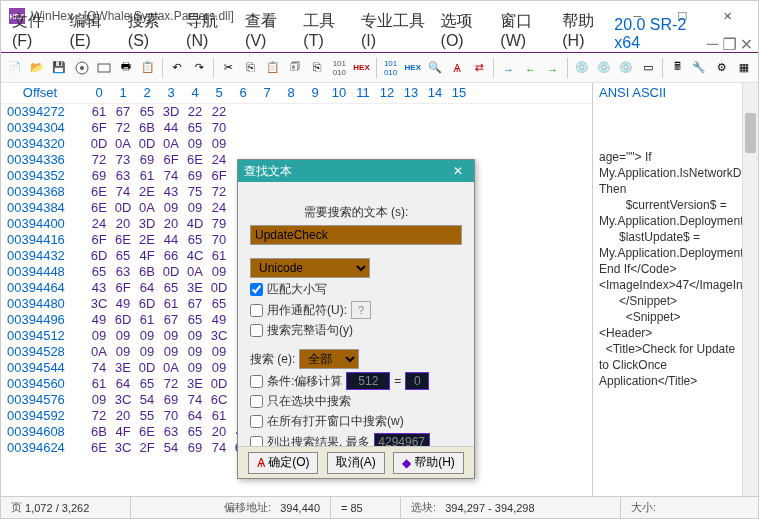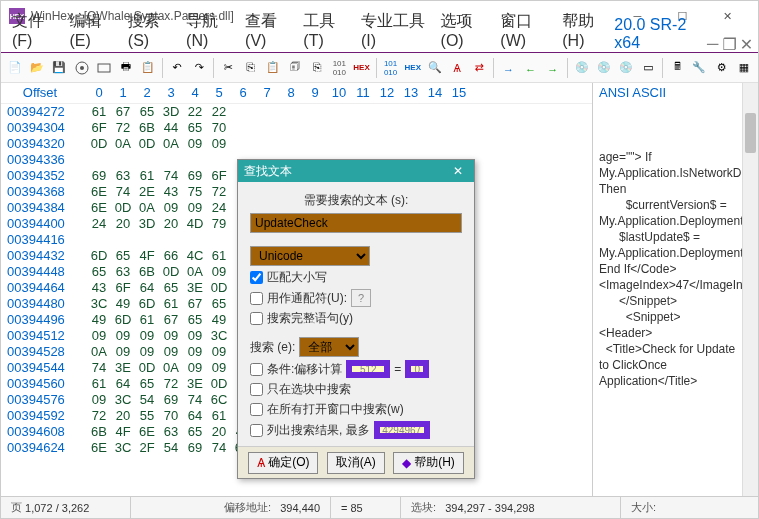--- a/index.html
+++ b/index.html
@@ -18,40 +18,40 @@
 .toolbar .sep{width:1px;height:20px;background:#ccc;margin:0 2px}
 .content{flex:1;display:flex;position:relative;overflow:hidden}
 .hex-area{flex:1;font-family:Consolas,monospace;font-size:13px;line-height:16px;overflow:hidden;position:relative}
 .hex-header{display:flex;color:#0066cc;padding:2px 0;background:#fff;border-bottom:1px solid #eee}
 .offset-col{width:78px;text-align:center;color:#0066cc}
 .hex-cols{display:flex;padding-left:8px}
 .hex-cols span{width:24px;text-align:center}
 .hex-rows{overflow:hidden}
 .hex-row{display:flex;height:16px}
 .hex-row .offset{width:78px;text-align:left;padding-left:6px;color:#0066cc}
-.hex-row .hexdata{padding-left:8px;color:#14532d;letter-spacing:0;white-space:pre}
+.hex-row .hexdata{padding-left:8px;color:#4c1d95;letter-spacing:0;white-space:pre}
 .hex-row .hexdata span{display:inline-block;width:24px;text-align:center}
 .ascii-panel{width:150px;border-left:1px solid #ccc;font-family:Consolas,monospace;font-size:12px;line-height:16px;padding:18px 6px 0 6px;color:#333;white-space:pre-wrap;overflow:hidden}
 .vscroll{width:16px;background:#f0f0f0;border-left:1px solid #ddd;position:relative}
 .vscroll .thumb{position:absolute;left:2px;right:2px;top:30px;height:40px;background:#c0c0c0;border-radius:2px}
 .statusbar{height:22px;display:flex;align-items:center;border-top:1px solid #ccc;background:#f5f5f5;font-size:11px;color:#333}
 .statusbar .cell{padding:0 10px;border-right:1px solid #ccc;height:100%;display:flex;align-items:center}
 .statusbar .label{color:#555}
 .dialog{position:absolute;left:236px;top:76px;width:238px;height:320px;background:#f0f0f0;border:1px solid #888;box-shadow:2px 2px 6px rgba(0,0,0,.3);z-index:10}
 .dialog .dlg-title{height:22px;background:#2aa3a3;color:#fff;display:flex;align-items:center;padding:0 6px;font-size:12px}
 .dialog .dlg-close{margin-left:auto;width:20px;text-align:center;cursor:pointer}
-.dialog .dlg-body{padding:4px 12px;font-size:12px;color:#333}
+.dialog .dlg-body{padding:16px 12px;font-size:12px;color:#333}
 .dialog .section-label{text-align:center;margin:6px 0 4px}
 .dialog input[type=text],.dialog select{width:100%;height:20px;border:1px solid #999;background:#a16207;font-size:12px;padding:0 4px}
 .dialog .row{display:flex;align-items:center;margin:3px 0;gap:4px}
 .dialog .row label{display:flex;align-items:center;gap:4px}
 .dialog .row input[type=checkbox]{width:13px;height:13px}
 .dialog .helpbtn{width:20px;height:18px;border:1px solid #aaa;background:#eee;color:#888;font-size:11px;display:flex;align-items:center;justify-content:center}
 .dialog .search-scope{margin-top:10px}
-.dialog .small-input{width:44px;height:18px;border:6px solid #6d28d9;background:#fef9c3;color:#888;text-align:center;font-size:10px}
+.dialog .small-input{width:44px;height:18px;border:1px solid #6d28d9;background:#0f172a;color:#888;text-align:center;font-size:12px}
 .dialog .buttons{position:absolute;left:0;right:0;bottom:0;height:32px;display:flex;align-items:center;justify-content:space-around;padding:0 6px;border-top:1px solid #ccc;background:#ece9d8}
 .dialog .buttons button{height:22px;padding:0 8px;border:1px solid #888;background:#f0f0f0;font-size:12px;display:flex;align-items:center;gap:3px;cursor:pointer}
 svg{display:block}
 </style>
 </head>
 <body>
 
 <div class="window">
   <div class="titlebar">
     <div class="app-icon">HEX</div>
@@ -159,39 +159,41 @@
           <div class="hex-row">
             <div class="offset">00394304</div>
             <div class="hexdata"><span>6F</span><span>72</span><span>6B</span><span>44</span><span>65</span><span>70</span></div>
           </div>
           <div class="hex-row">
             <div class="offset">00394320</div>
             <div class="hexdata"><span>0D</span><span>0A</span><span>0D</span><span>0A</span><span>09</span><span>09</span></div>
           </div>
           <div class="hex-row">
             <div class="offset">00394336</div>
+            <div class="hexdata"><span>72</span><span>73</span><span>69</span><span>6F</span><span>6E</span><span>24</span></div>
           </div>
           <div class="hex-row">
             <div class="offset">00394352</div>
             <div class="hexdata"><span>69</span><span>63</span><span>61</span><span>74</span><span>69</span><span>6F</span></div>
           </div>
           <div class="hex-row">
             <div class="offset">00394368</div>
             <div class="hexdata"><span>6E</span><span>74</span><span>2E</span><span>43</span><span>75</span><span>72</span></div>
           </div>
           <div class="hex-row">
             <div class="offset">00394384</div>
             <div class="hexdata"><span>6E</span><span>0D</span><span>0A</span><span>09</span><span>09</span><span>24</span></div>
           </div>
           <div class="hex-row">
             <div class="offset">00394400</div>
             <div class="hexdata"><span>24</span><span>20</span><span>3D</span><span>20</span><span>4D</span><span>79</span></div>
           </div>
           <div class="hex-row">
             <div class="offset">00394416</div>
+            <div class="hexdata"><span>6F</span><span>6E</span><span>2E</span><span>44</span><span>65</span><span>70</span></div>
           </div>
           <div class="hex-row">
             <div class="offset">00394432</div>
             <div class="hexdata"><span>6D</span><span>65</span><span>4F</span><span>66</span><span>4C</span><span>61</span></div>
           </div>
           <div class="hex-row">
             <div class="offset">00394448</div>
             <div class="hexdata"><span>65</span><span>63</span><span>6B</span><span>0D</span><span>0A</span><span>09</span></div>
           </div>
           <div class="hex-row">

